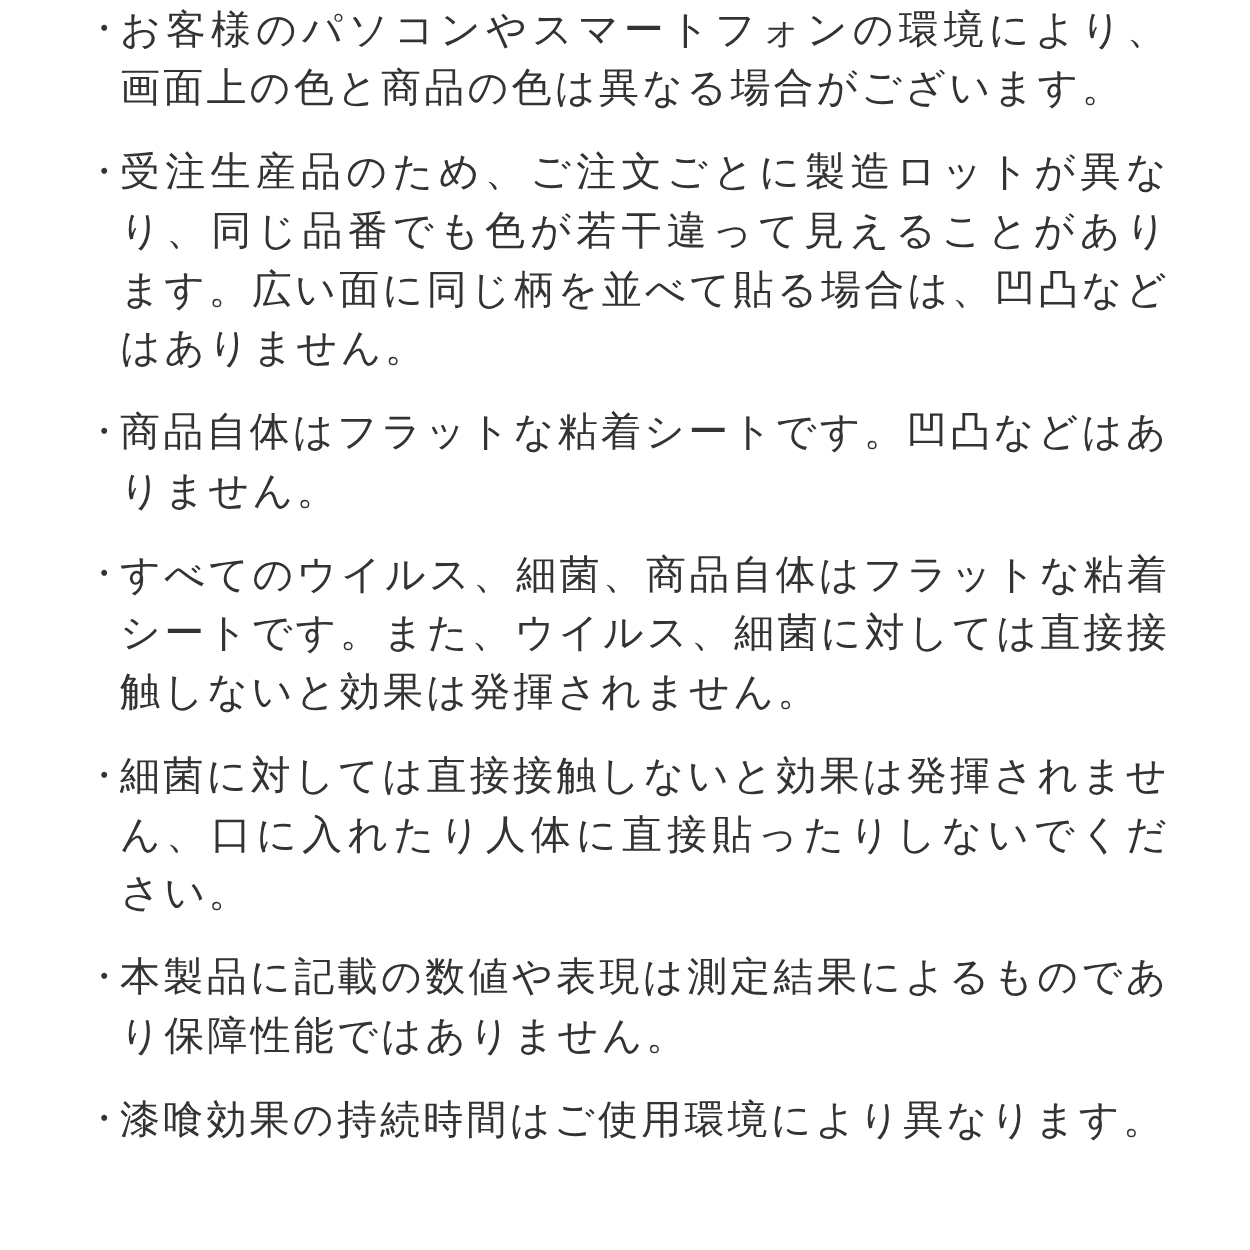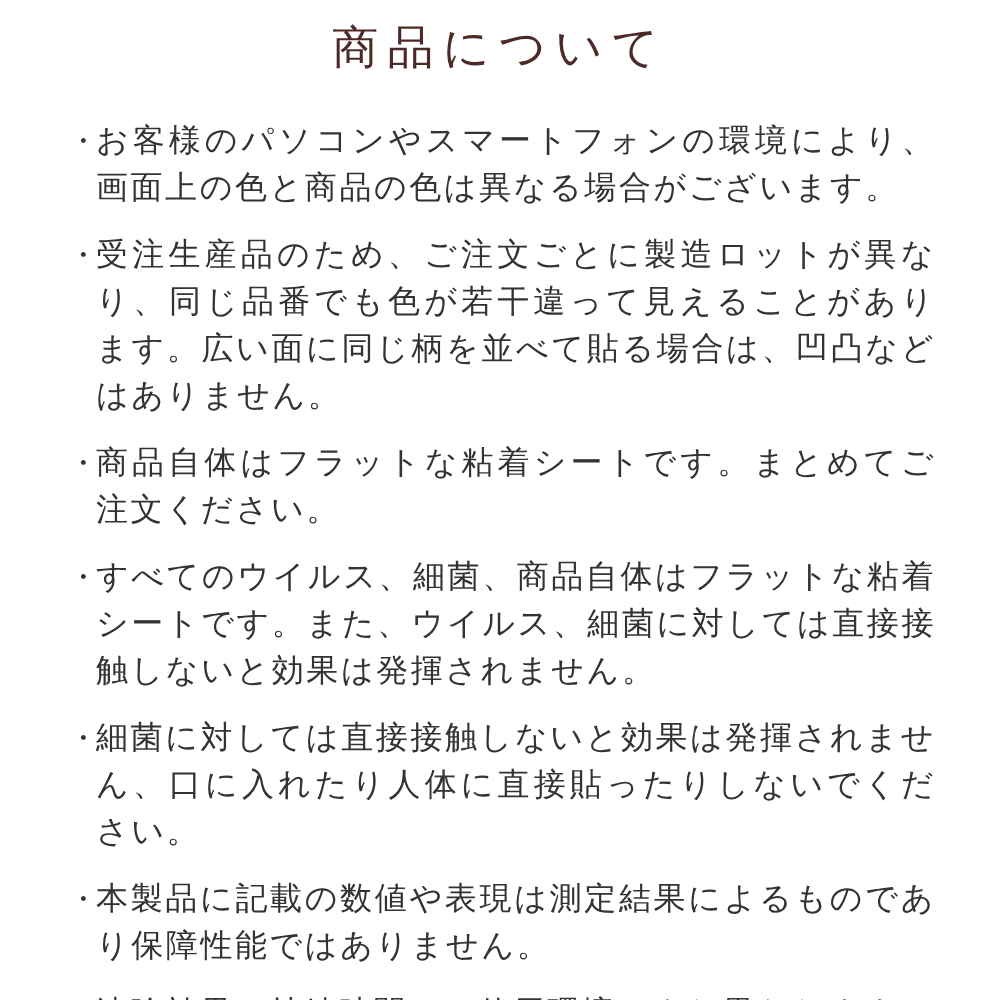--- a/index.html
+++ b/index.html
@@ -55,37 +55,36 @@
       letter-spacing: 0.08em;
       text-align: justify;
       color: #333333;
     }
   </style>
 </head>
 <body>
 
 <div class="page">
 
-  <h1 class="title">商品について</h1>
 
   <ul class="notes">
 
     <li class="note">
       <span class="bullet">・</span>
       <span class="note-text">お客様のパソコンやスマートフォンの環境により、画面上の色と商品の色は異なる場合がございます。</span>
     </li>
 
     <li class="note">
       <span class="bullet">・</span>
       <span class="note-text">受注生産品のため、ご注文ごとに製造ロットが異なり、同じ品番でも色が若干違って見えることがあります。広い面に同じ柄を並べて貼る場合は、凹凸などはありません。</span>
     </li>
 
     <li class="note">
       <span class="bullet">・</span>
-      <span class="note-text">商品自体はフラットな粘着シートです。まとめてご注文ください。</span>
+      <span class="note-text">商品自体はフラットな粘着シートです。凹凸などはありません。</span>
     </li>
 
     <li class="note">
       <span class="bullet">・</span>
       <span class="note-text">すべてのウイルス、細菌、商品自体はフラットな粘着シートです。また、ウイルス、細菌に対しては直接接触しないと効果は発揮されません。</span>
     </li>
 
     <li class="note">
       <span class="bullet">・</span>
       <span class="note-text">細菌に対しては直接接触しないと効果は発揮されません、口に入れたり人体に直接貼ったりしないでください。</span>

